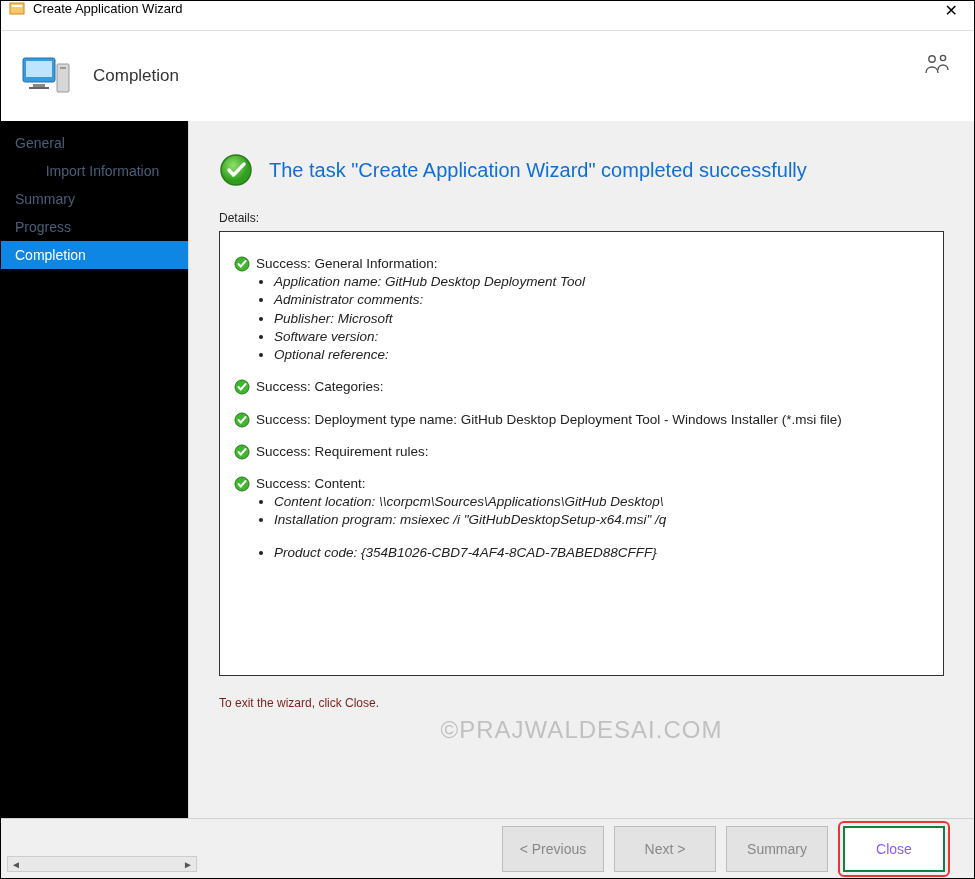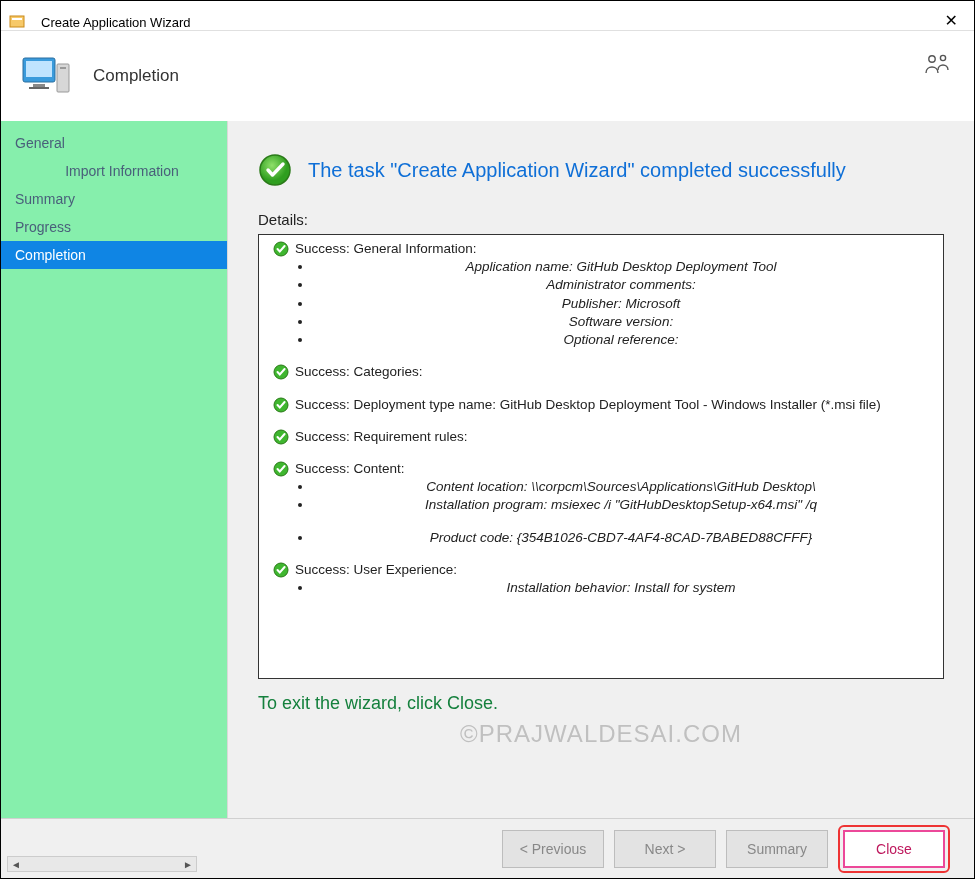--- a/index.html
+++ b/index.html
@@ -9,25 +9,24 @@
   background: #fff;
   width: 975px;
   height: 879px;
   overflow: hidden;
   border: 1px solid #000;
   position: relative;
 }
 .titlebar {
   height: 30px;
   display: flex;
-  align-items: flex-end;
+  align-items: flex-start;
   padding: 0 8px;
   background: #fff;
   border-bottom: 1px solid #e0e0e0;
-  gap: 8px;
 }
 .titlebar .app-icon {
   width: 16px; height: 16px; margin-right: 8px;
 }
 .titlebar .title { flex: 1; font-size: 13px; color: #000; }
 .titlebar .close-x {
   font-size: 16px; padding: 0 8px; cursor: pointer; font-family: Arial;
 }
 .header-band {
   height: 90px;
@@ -39,22 +38,22 @@
 }
 .header-band .pc-icon { width: 52px; height: 52px; margin-right: 20px; }
 .header-band .page-title { font-size: 17px; color: #333; }
 .header-band .people-icon { position:absolute; right:22px; top:22px; color:#555; }
 .wizard-body {
   display: flex;
   height: calc(100% - 30px - 90px - 60px);
   background: #f0f0f0;
 }
 .sidebar {
-  width: 227px;
-  background: #86efac;
+  width: 188px;
+  background: #000000;
   border-right: 1px solid #d9d9d9;
   padding-top: 8px;
 }
 .side-item {
   padding: 6px 14px;
   color: #495f7a;
   font-size: 14px;
   cursor: default;
 }
 .side-item.indent1 { padding-left: 30px; text-align: center; }
@@ -66,38 +65,37 @@
 .main-pane {
   flex: 1;
   background: #f0f0f0;
   padding: 22px 30px 10px 30px;
   overflow: hidden;
   position: relative;
 }
 .success-row { display: flex; align-items: center; margin-bottom: 24px; margin-top: 10px;}
 .big-check { width: 34px; height: 34px; margin-right: 16px; flex-shrink: 0; }
 .success-text { color: #0f6fd7; font-size: 20px; }
-.details-label { font-size: 15px; margin-bottom: 6px; color: #222; }
+.details-label { font-size: 12px; margin-bottom: 6px; color: #222; }
 .details-box {
   border: 1px solid #333;
   background: #fff;
-  padding: 5px 14px;
+  padding: 23px 14px;
   height: 445px;
   overflow: auto;
   font-size: 13.5px;
   color: #222;
   line-height: 1.35;
-  text-align: center;
 }
 .section { margin-bottom: 14px; }
 .sec-head { display: flex; align-items: flex-start; }
 .small-check { width: 16px; height: 16px; margin-right: 6px; flex-shrink:0; margin-top:1px;}
 .bullets { margin-left: 40px; font-style: italic; }
 .bullets li { list-style: disc; margin-left: 0; }
-.exit-text { margin-top: 14px; font-size: 18px; color: #15803d; }
+.exit-text { margin-top: 20px; font-size: 12px; color: #7f1d1d; }
 .watermark {
   text-align: center;
   color: #999;
   font-size: 24px;
   font-weight: 400;
   letter-spacing: 1px;
   margin-top: 6px;
   opacity: .55;
 }
 .footer {
@@ -113,31 +111,31 @@
   gap: 10px;
 }
 .footer .scroll-stub {
   position:absolute; left:6px; bottom:6px; width:190px; height:16px;
   background:#e8e8e8; display:flex; justify-content:space-between; align-items:center;
   border:1px solid #ccc;
 }
 .footer .scroll-stub span { font-size:10px; padding:0 3px; color:#555;}
 .wbtn {
   min-width: 102px;
-  height: 38px;
+  height: 46px;
   border: 1px solid #bdbdbd;
   background: #e3e3e3;
   color: #888;
   font-size: 14px;
   cursor: default;
 }
 .wbtn.primary {
   background: #fff;
-  color: #be185d;
-  border: 2px solid #ec4899;
+  color: #8b5cf6;
+  border: 2px solid #15803d;
   cursor: pointer;
 }
 .close-highlight {
   border: 2px solid #e33;
   border-radius: 6px;
   padding: 3px;
 }
 svg { display: block; }
 </style>
 </head>
@@ -276,34 +274,20 @@
           <li>Installation program: msiexec /i "GitHubDesktopSetup-x64.msi" /q</li>
         </ul>
       </div>
 
       <div class="section">
         <ul class="bullets">
           <li>Product code: {354B1026-CBD7-4AF4-8CAD-7BABED88CFFF}</li>
         </ul>
       </div>
 
-      <div class="section">
-        <div class="sec-head">
-          <span class="small-check">
-              <svg viewBox="0 0 16 16">
-                <circle cx="8" cy="8" r="7" fill="#3fb62f" stroke="#2a7a18"></circle>
-                <path d="M4.5 8 l2.3 2.5 L11.6 5" stroke="#fff" stroke-width="2" fill="none" stroke-linecap="round"></path>
-              </svg>
-            </span>
-          <span>Success: User Experience:</span>
-        </div>
-        <ul class="bullets">
-          <li>Installation behavior: Install for system</li>
-        </ul>
-      </div>
     </div>
 
     <div class="exit-text">To exit the wizard, click Close.</div>
     <div class="watermark">©PRAJWALDESAI.COM</div>
   </div>
 </div>
 
 <div class="footer">
   <div class="scroll-stub">
       <span>◄</span>

